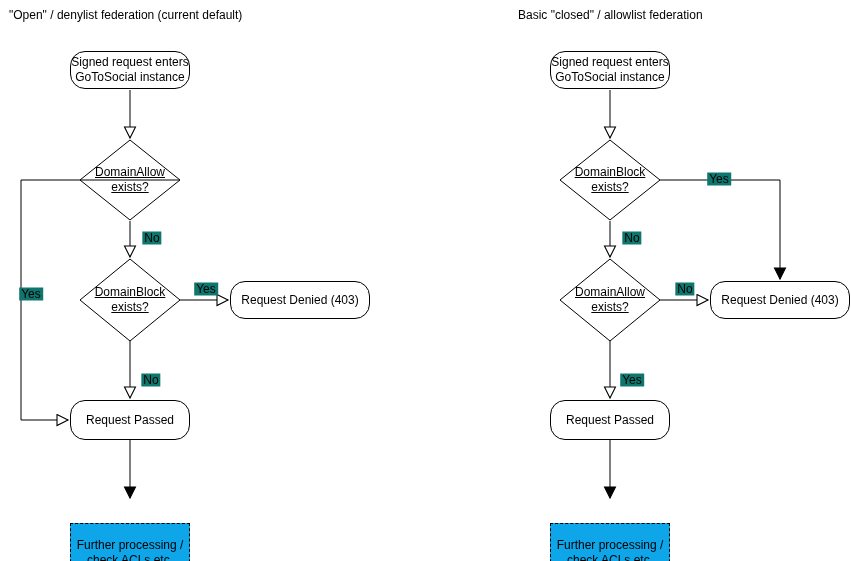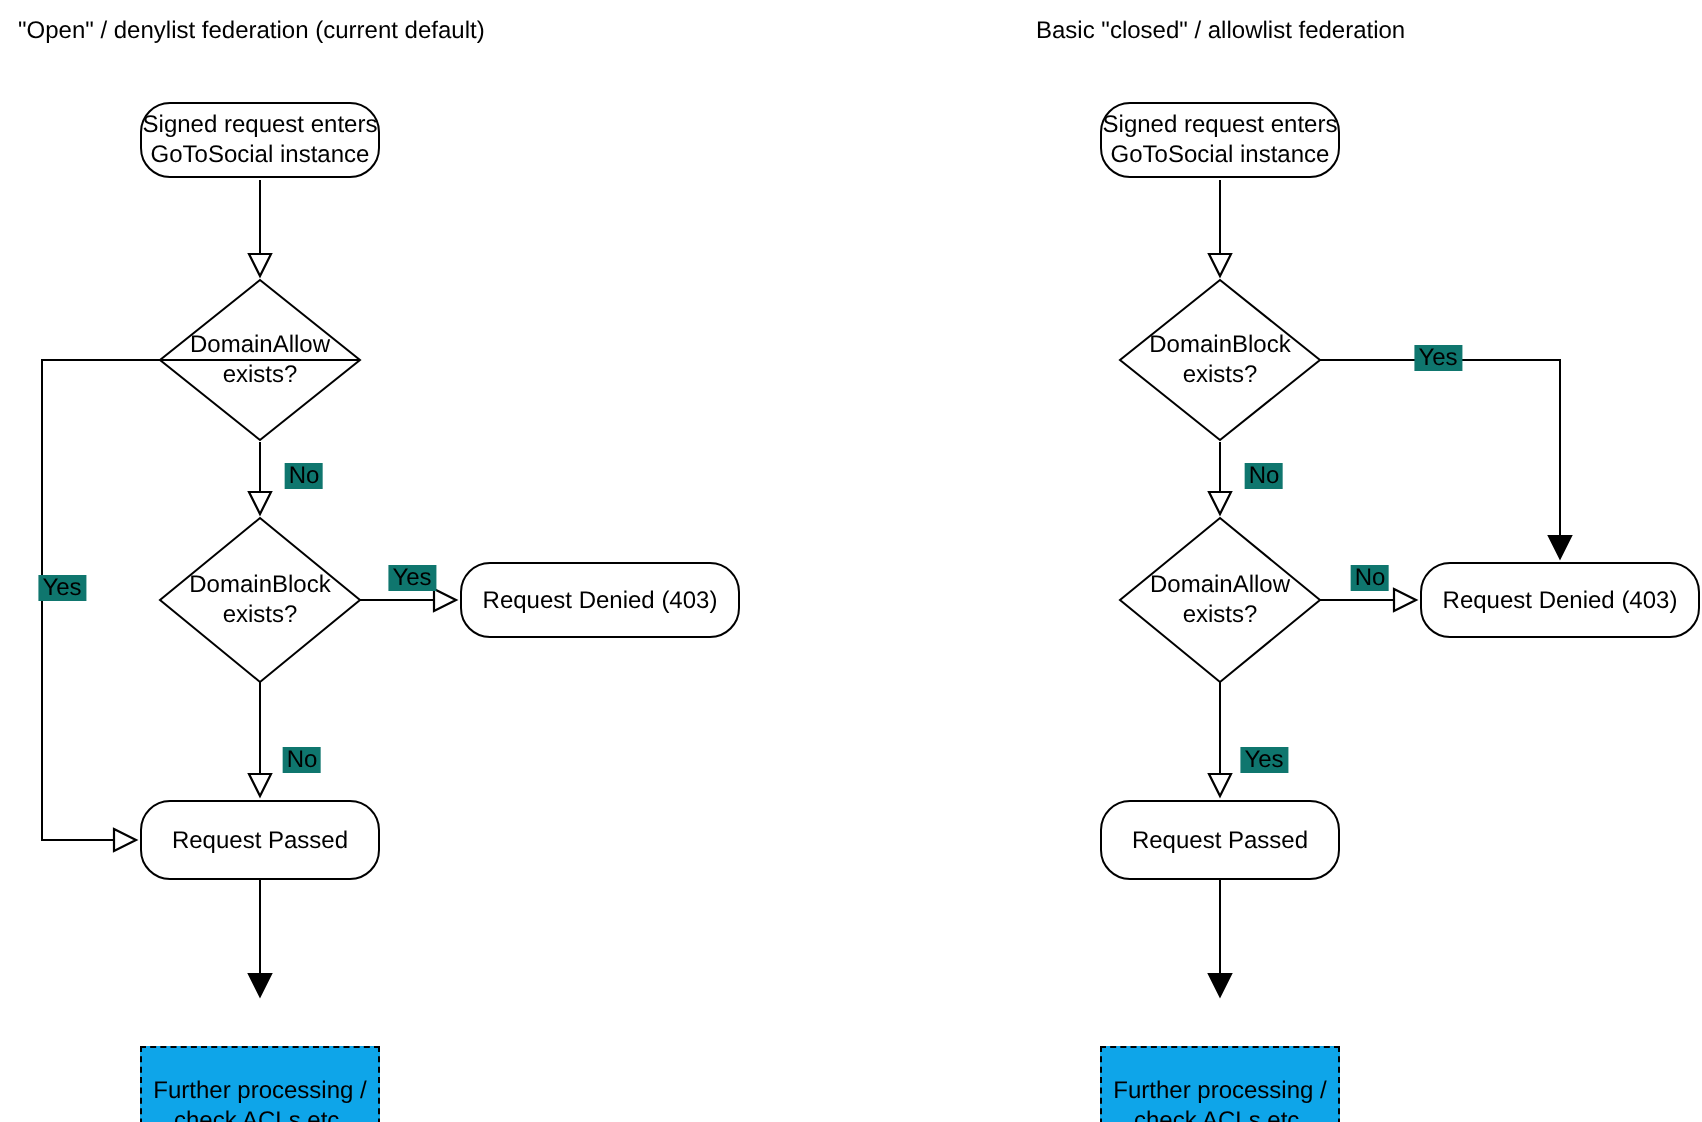--- a/index.html
+++ b/index.html
@@ -41,20 +41,21 @@
   }
   .dashed {
     border: 1px dashed #000000;
     border-radius: 0;
     background: #0ea5e9;
     margin-top: 23px;
   }
   .dlabel {
     
     background: transparent;
+    text-decoration: underline;
   }
   .elabel {
     position: absolute;
     transform: translate(-50%, -50%);
     background: #0f766e;
     padding: 0 2px;
     line-height: 13px;
     white-space: nowrap;
   }
 </style>

